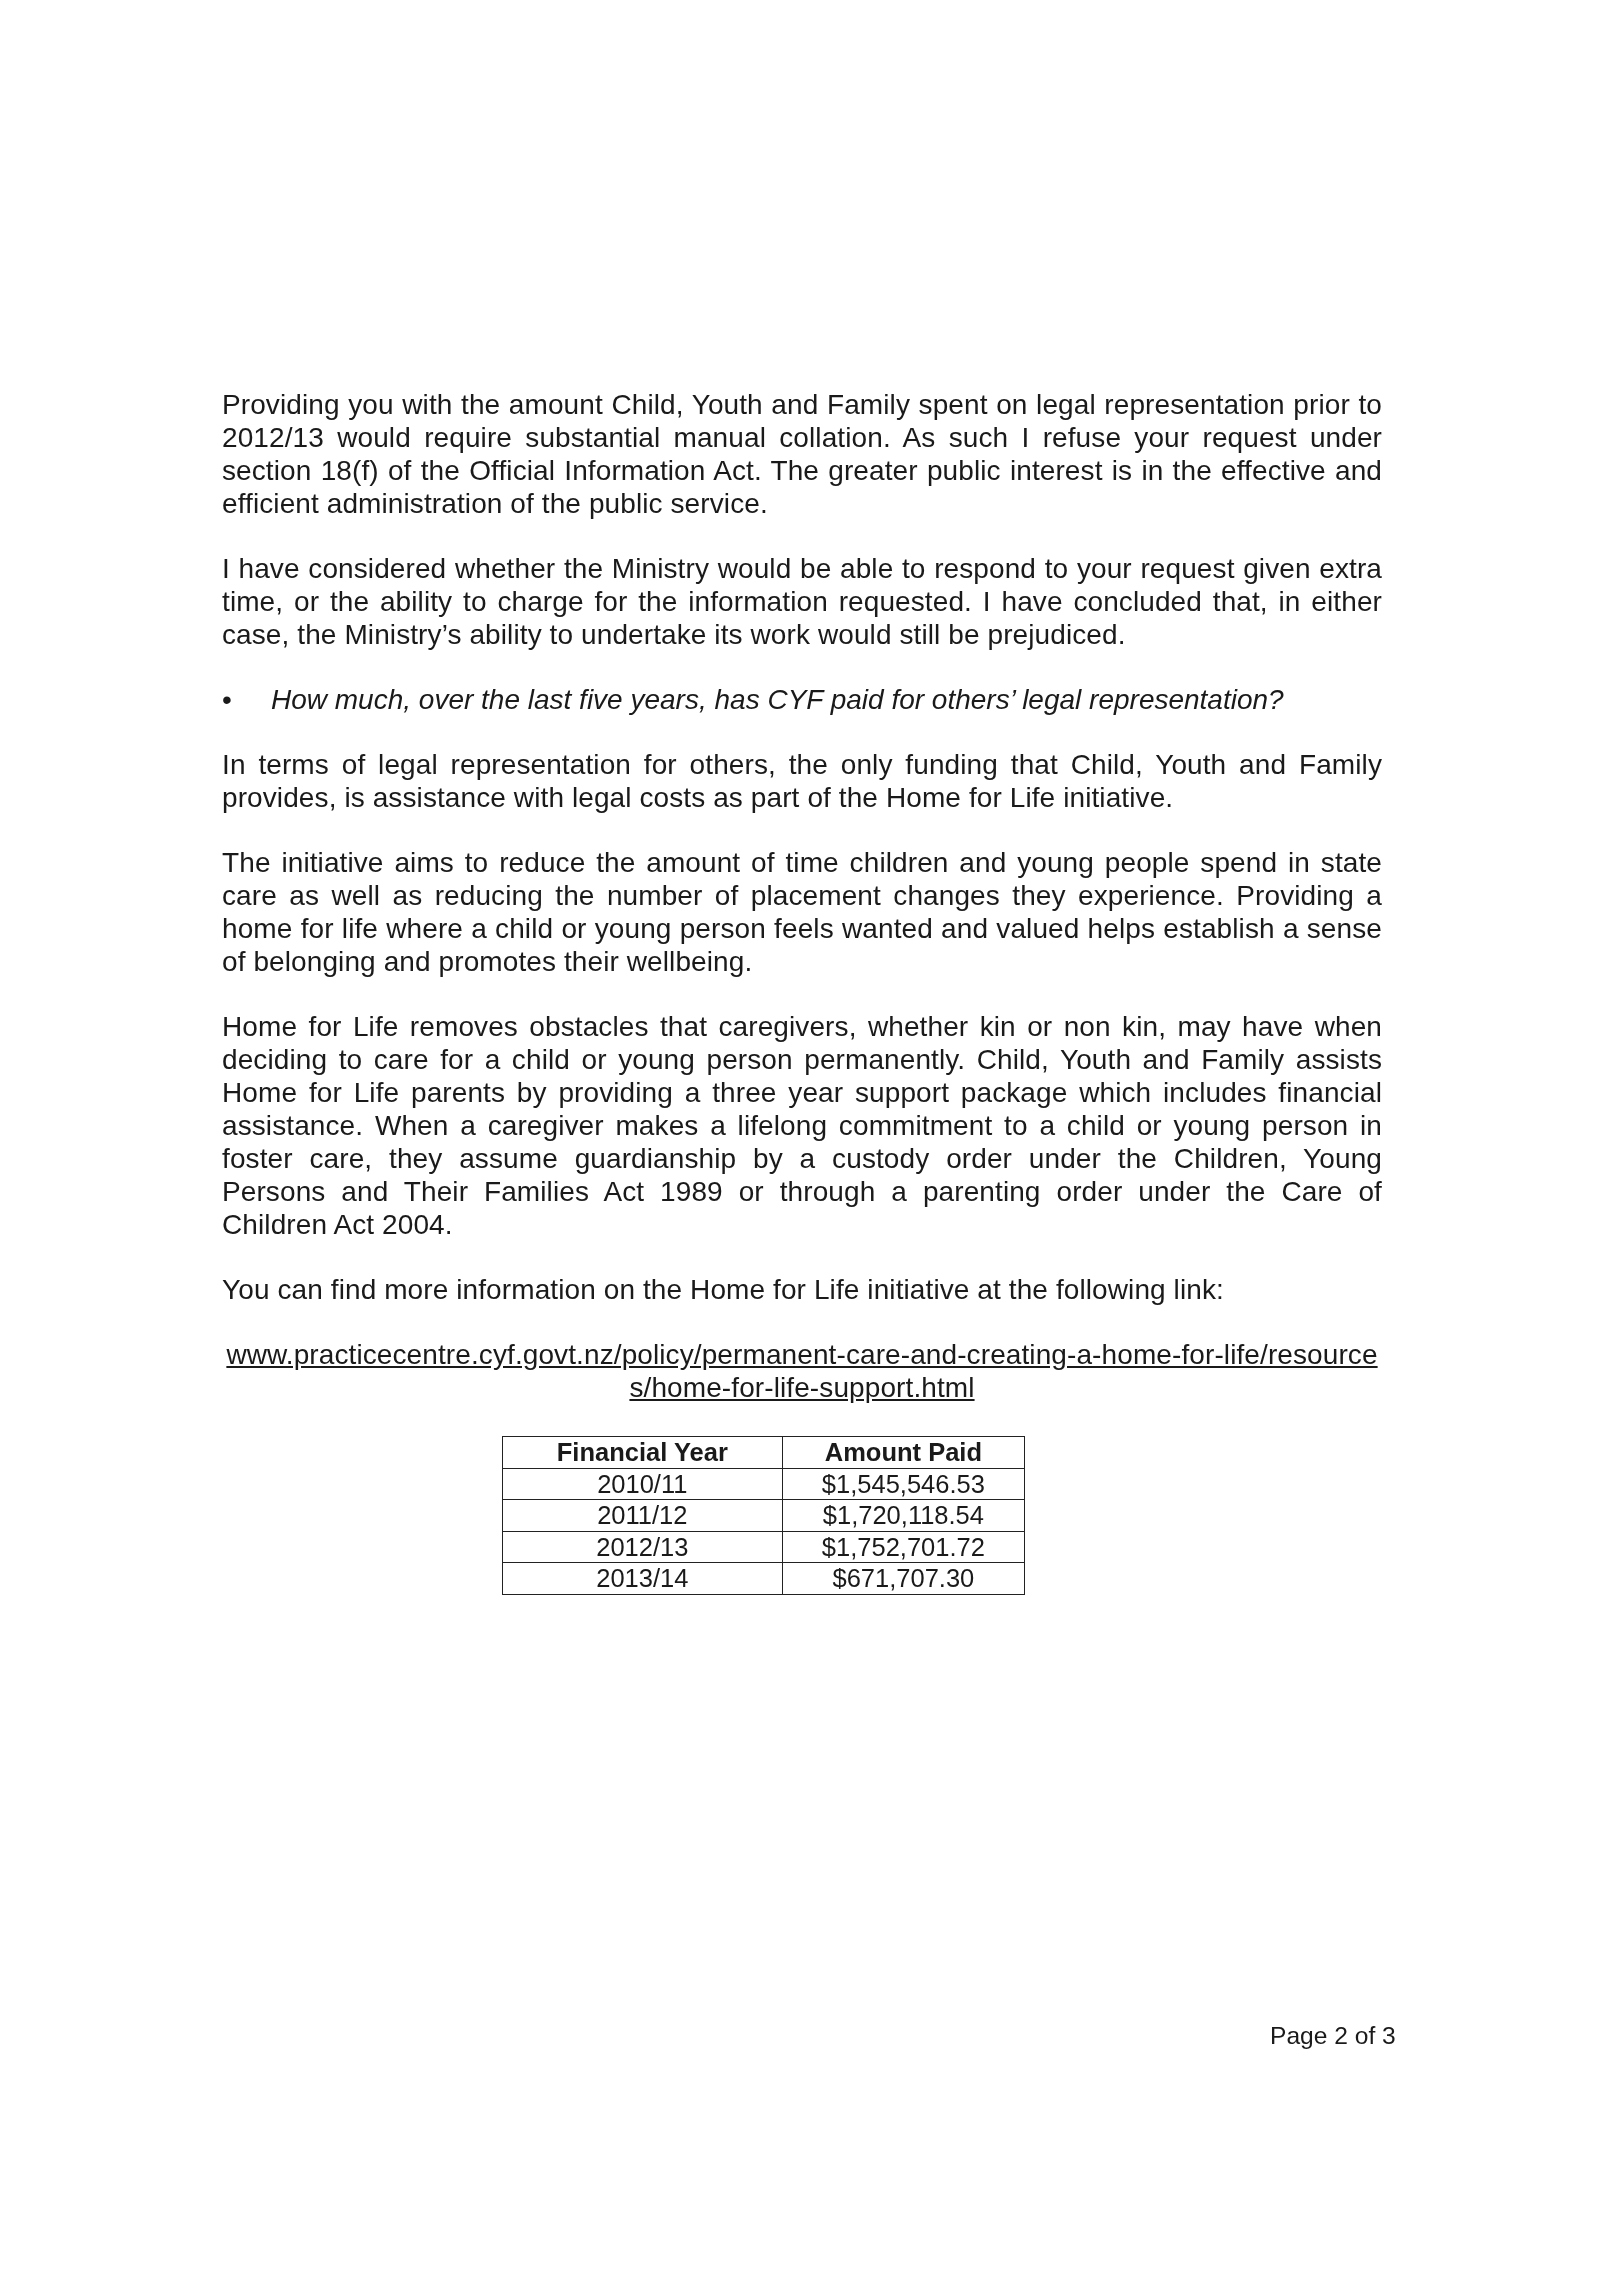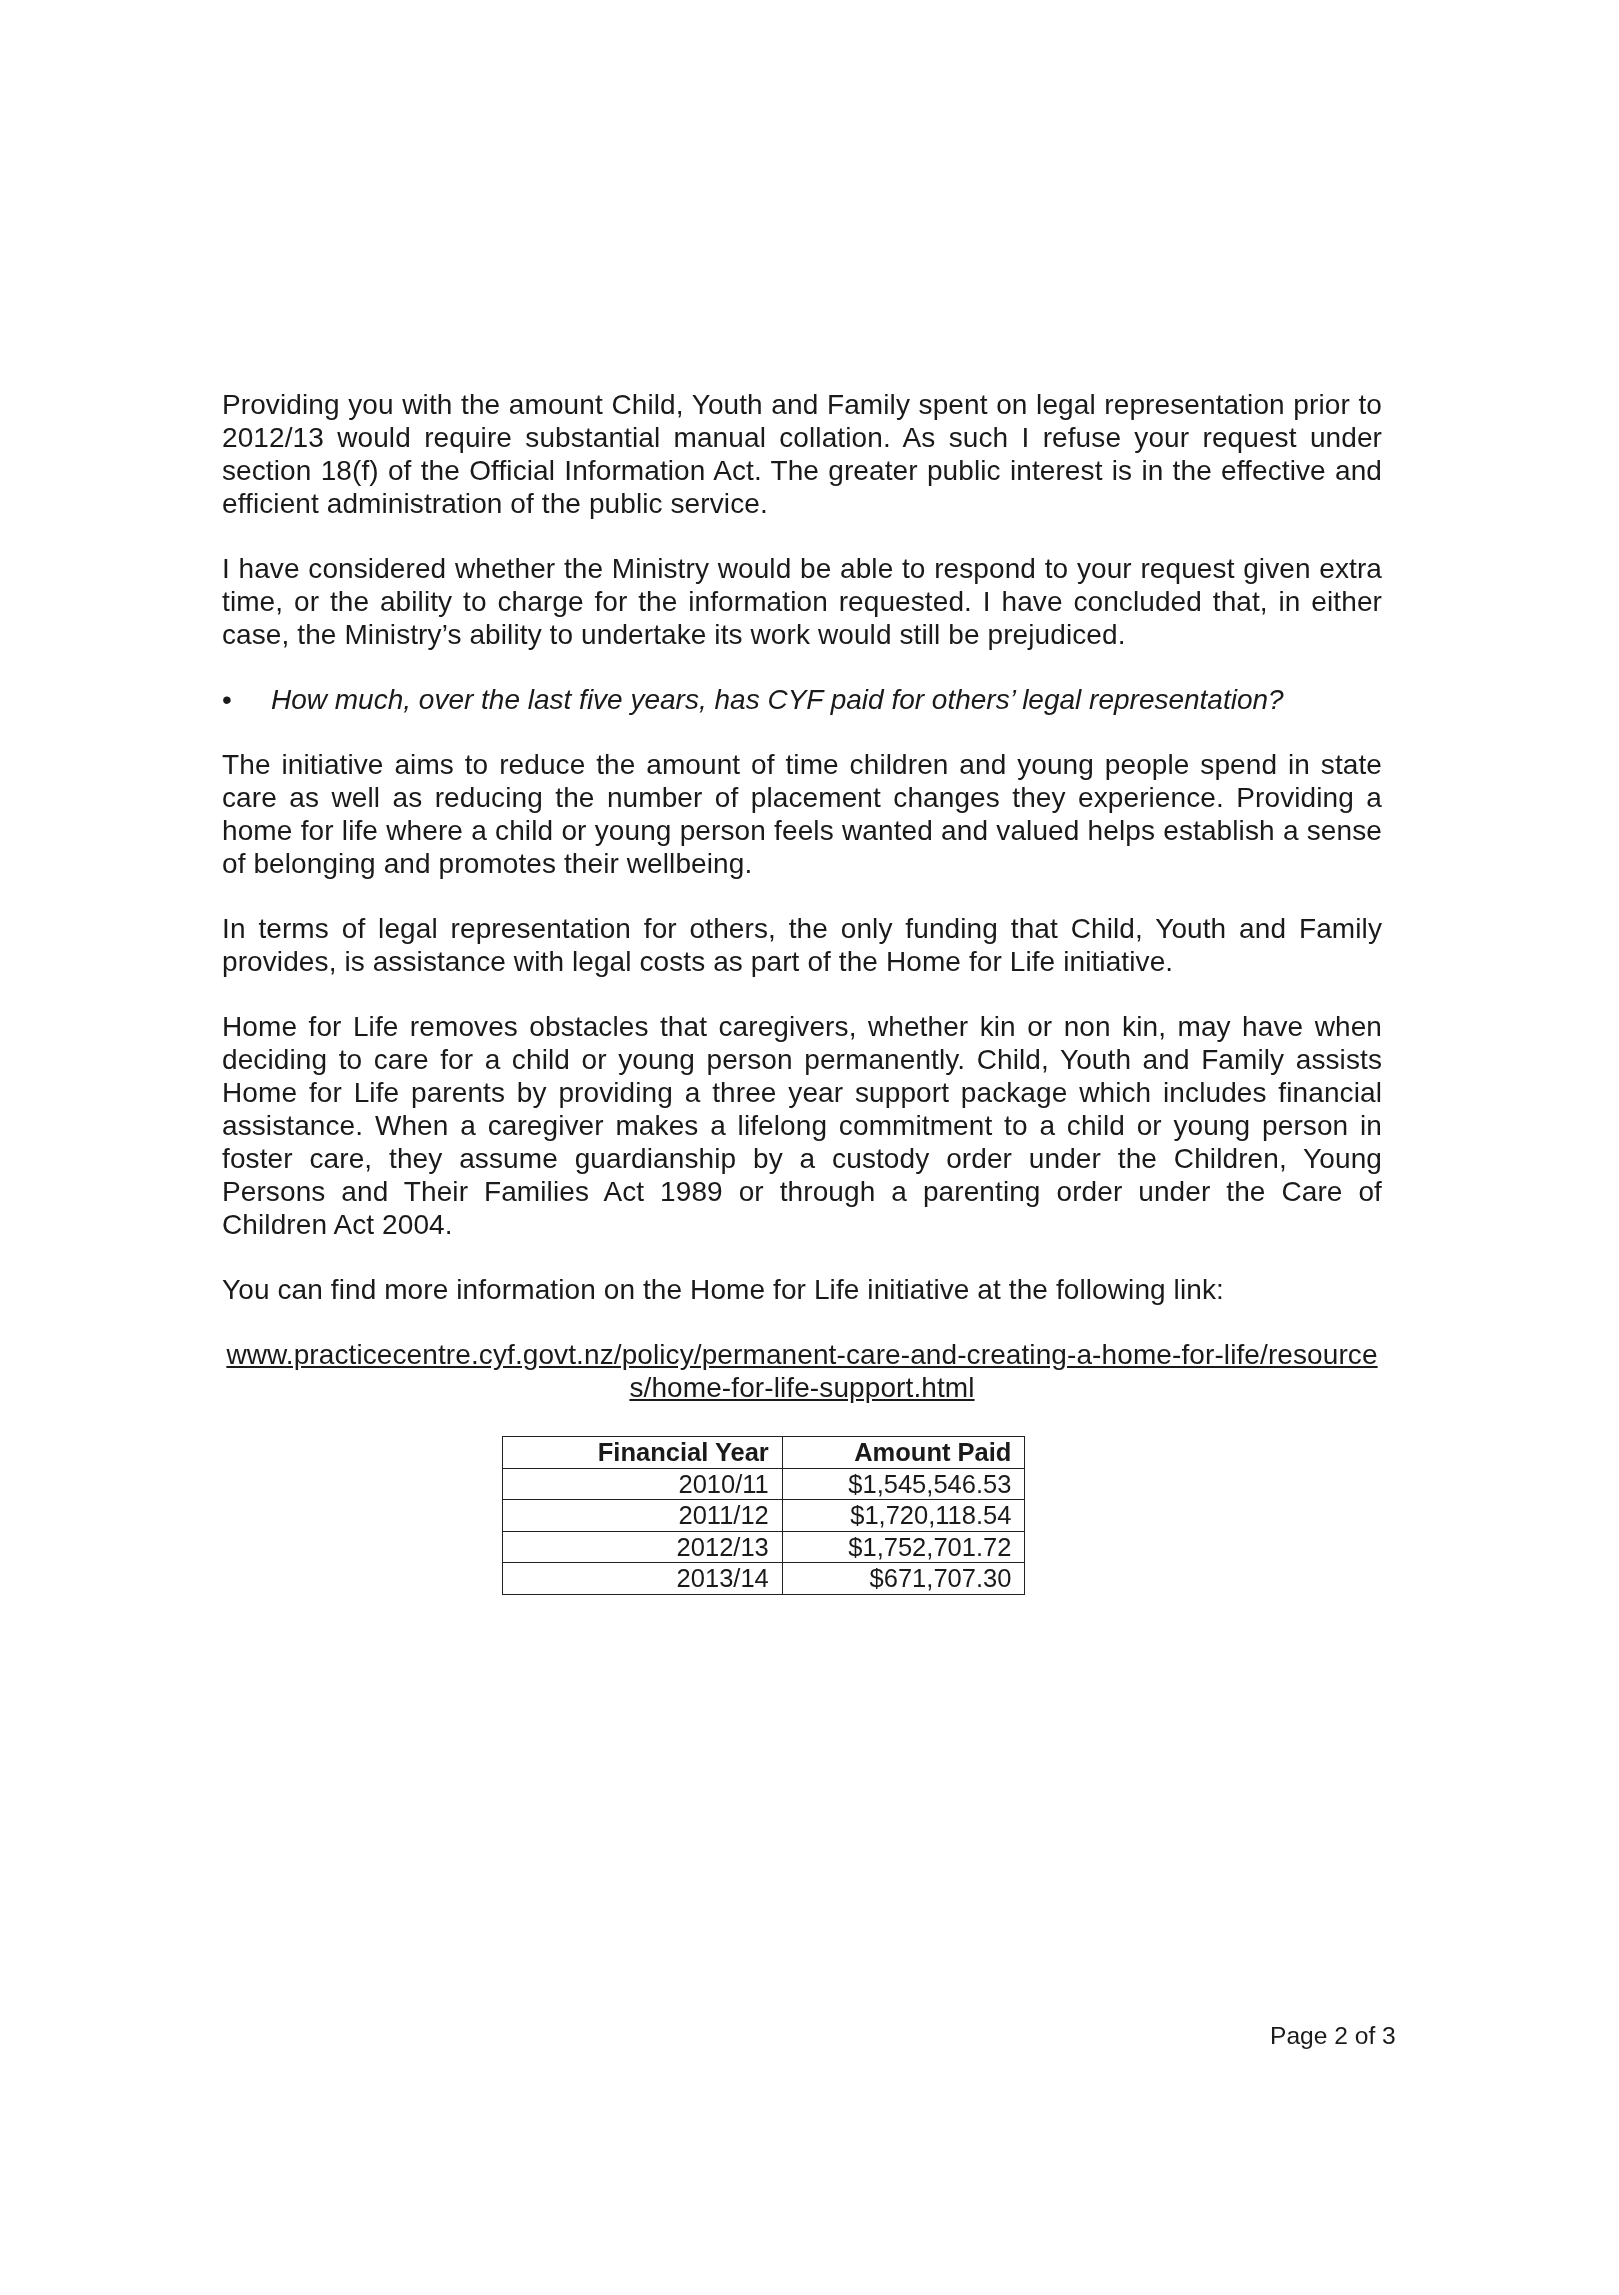--- a/index.html
+++ b/index.html
@@ -4,40 +4,40 @@
 <style>
   html, body { margin: 0; padding: 0; background: #ffffff; }
   body { width: 1619px; height: 2295px; position: relative; overflow: hidden; font-family: "Liberation Sans", sans-serif; color: #1a1a1a; }
   .page { position: absolute; left: 222px; top: 388px; width: 1160px; }
   p { font-size: 28px; line-height: 33px; margin: 0 0 32px 0; text-align: justify; letter-spacing: 0.1px; }
   .bullet { display: flex; align-items: flex-start; font-size: 28px; line-height: 33px; margin: 0 0 32px 0; }
   .bullet .dot { width: 49px; flex: 0 0 49px; }
   .bullet .q { font-style: italic; }
   .link { text-decoration: underline; }
   table { border-collapse: collapse; margin-left: 280px; margin-top: 4.9px; }
-  td, th { border: 1.5px solid #222; font-size: 25.5px; line-height: 28.5px; padding: 1px 12.8px; text-align: right; }
+  td, th { border: 1.5px solid #222; font-size: 25.5px; line-height: 28.5px; padding: 1px 12.8px; text-align: center; }
   th { font-weight: bold; }
   td.col1, th.col1 { width: 253px; }
   td.col2, th.col2 { width: 216px; }
   .footer { position: absolute; left: 1270px; top: 2022px; font-size: 24.6px; }
 </style>
 </head>
 <body>
 
 <div class="page">
   <p>Providing you with the amount Child, Youth and Family spent on legal representation prior to 2012/13 would require substantial manual collation. As such I refuse your request under section 18(f) of the Official Information Act. The greater public interest is in the effective and efficient administration of the public service.</p>
   <p>I have considered whether the Ministry would be able to respond to your request given extra time, or the ability to charge for the information requested.  I have concluded that, in either case, the Ministry’s ability to undertake its work would still be prejudiced.</p>
 
   <div class="bullet">
     <span class="dot">•</span>
     <span class="q">How much, over the last five years, has CYF paid for others’ legal representation?</span>
   </div>
 
+  <p>In terms of legal representation for others, the only funding that Child, Youth and Family provides, is assistance with legal costs as part of the Home for Life initiative.</p>
   <p>The initiative aims to reduce the amount of time children and young people spend in state care as well as reducing the number of placement changes they experience. Providing a home for life where a child or young person feels wanted and valued helps establish a sense of belonging and promotes their wellbeing.</p>
-  <p>In terms of legal representation for others, the only funding that Child, Youth and Family provides, is assistance with legal costs as part of the Home for Life initiative.</p>
   <p>Home for Life removes obstacles that caregivers, whether kin or non kin, may have when deciding to care for a child or young person permanently. Child, Youth and Family assists Home for Life parents by providing a three year support package which includes financial assistance. When a caregiver makes a lifelong commitment to a child or young person in foster care, they assume guardianship by a custody order under the Children, Young Persons and Their Families Act 1989 or through a parenting order under the Care of Children Act 2004.</p>
   <p>You can find more information on the Home for Life initiative at the following link:</p>
 
   <p style="text-align:center; word-break: break-all;">
     <span class="link">www.practicecentre.cyf.govt.nz/policy/permanent-care-and-creating-a-home-for-life/resources/home-for-life-support.html</span>
   </p>
 
 
   <table>
     <tbody>

